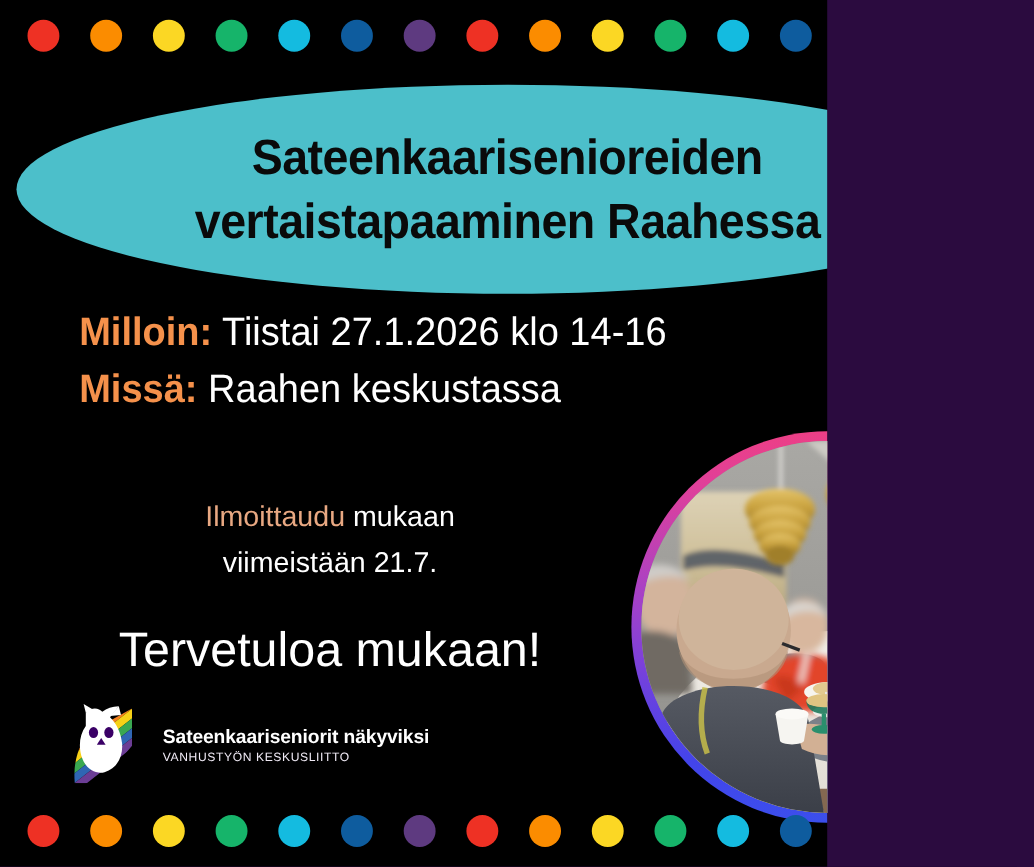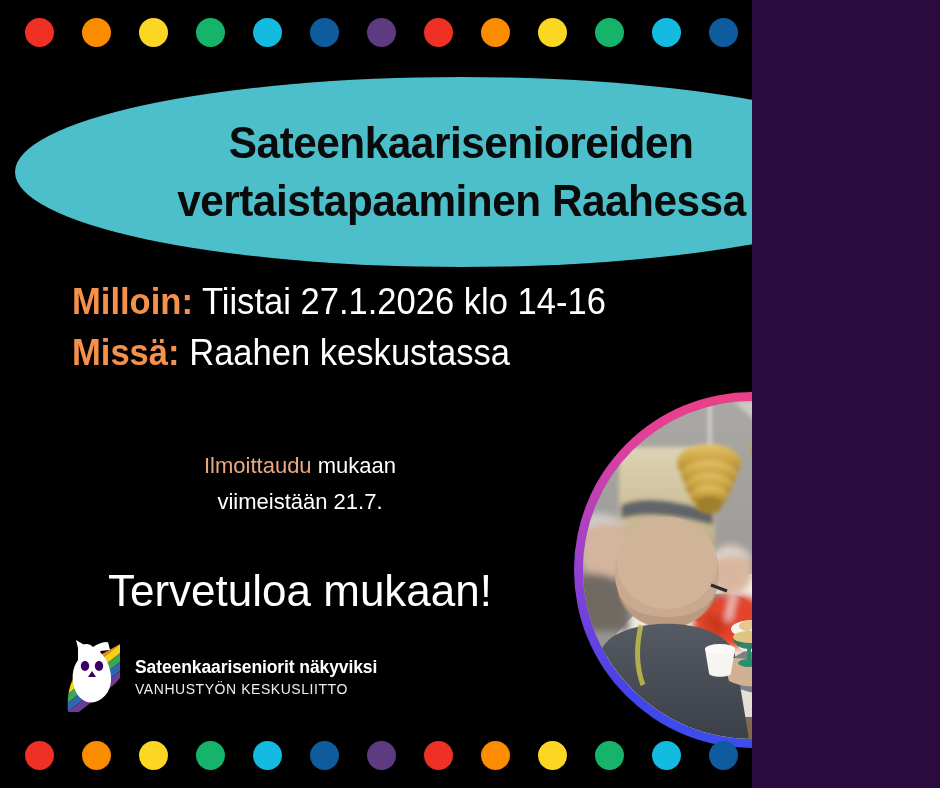--- a/index.html
+++ b/index.html
@@ -83,21 +83,21 @@
 
   
   #signup {
     position: absolute;
     left: 60px;
     top: 448px;
     width: 480px;
     text-align: center;
   }
   .signup-line {
-    font-size: 22px;
+    font-size: 26px;
     line-height: 1.63;
     color: #ffffff;
     white-space: nowrap;
   }
   .signup-highlight { color: #e8a882; }
   #welcome-line {
     position: absolute;
     left: 60px;
     top: 566px;
     width: 480px;
@@ -109,31 +109,31 @@
 
   
   #logo {
     position: absolute;
     left: 62px;
     top: 638px;
     display: flex;
     align-items: center;
   }
   #logo-mark { width: 62px; height: 78px; flex: none; }
-  #logo-text { margin-left: 11px; }
+  #logo-text { margin-left: 24px; }
   #logo-title {
     color: #ffffff;
     font-weight: bold;
     font-size: 17.5px;
     letter-spacing: -0.1px;
     white-space: nowrap;
   }
   #logo-sub {
     color: #f0eaf5;
-    font-size: 14px;
+    font-size: 11px;
     letter-spacing: 0.55px;
     margin-top: 3px;
     white-space: nowrap;
   }
 
   
   #photo-ring {
     position: absolute;
     left: 574px;
     top: 392px;

